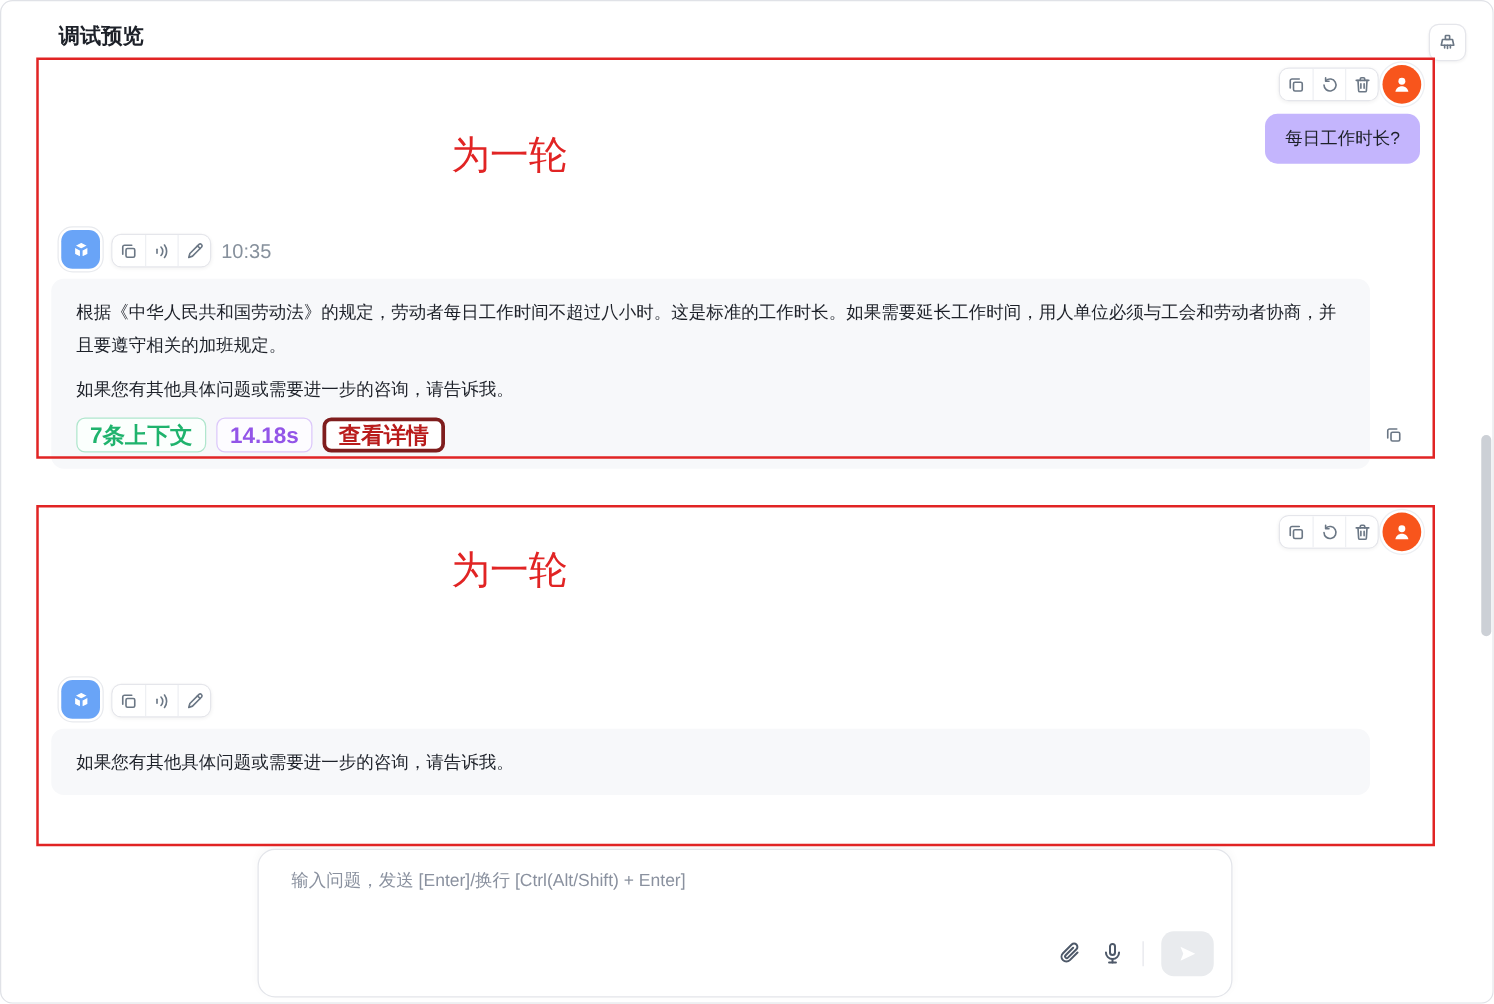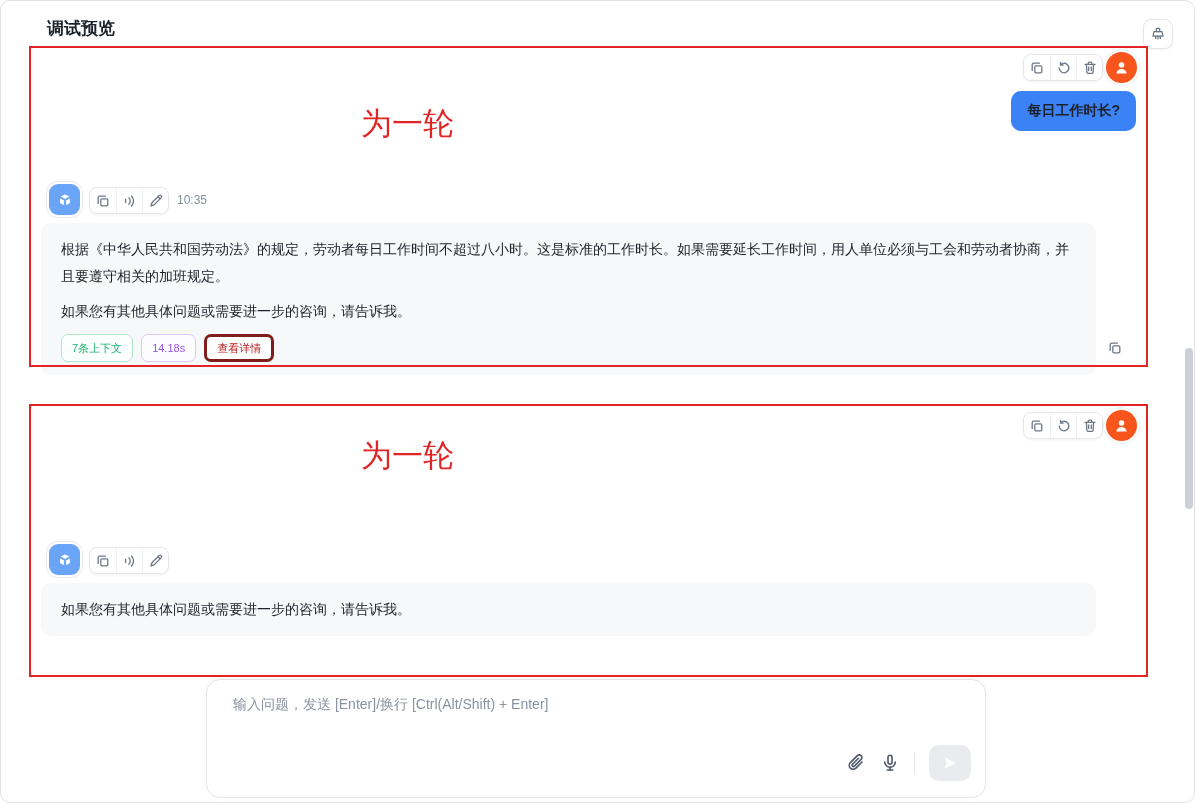--- a/index.html
+++ b/index.html
@@ -37,33 +37,33 @@
     display:flex; align-items:center; justify-content:center;
     box-shadow:0 0 0 2px #fff, 0 0 0 3px #edeff2;
   }
   .avatar-bot {
     position:absolute; width:31px; height:31px; border-radius:9px; background:#69a4f7;
     display:flex; align-items:center; justify-content:center;
     box-shadow:0 0 0 2px #fff, 0 0 0 3px #e8eaee;
   }
   
   .bubble-user {
-    position:absolute; right:58px; background:#3b82f6; border-radius:10px;
-    padding:11px 16px; font-size:14px; color:#1d2129; white-space:nowrap;font-weight:bold;
-  }
-  .timestamp { position:absolute; font-size:12px; color:#86909c; }
+    position:absolute; right:58px; background:#c4b5fd; border-radius:10px;
+    padding:11px 16px; font-size:14px; color:#1d2129; white-space:nowrap;
+  }
+  .timestamp { position:absolute; font-size:16px; color:#86909c; }
   .bot-response {
     position:absolute; left:40px; width:1055px; background:#f7f8fa; border-radius:10px;
     padding:13px 20px; font-size:14px; color:#1d2129; line-height:27px;
   }
   .bot-response p + p { margin-top:8px; }
   .badges { display:flex; gap:8px; margin-top:9px; }
   .badge {
-    font-size:11px; line-height:20px; padding:1px 10px; border-radius:7px; background:#fff;
-    display:inline-flex; align-items:center;
+    font-size:18px; line-height:20px; padding:1px 10px; border-radius:7px; background:#fff;
+    display:inline-flex; align-items:center;font-weight:bold;
   }
   .badge.green  { color:#1fb36d; border:1px solid #b0e6cd; background:#fbfffd; }
   .badge.purple { color:#9355e8; border:1px solid #dcc8fa; background:#fdfcff; }
   .badge.plain  { color:#b91c1c; border:3px solid #7f1d1d; cursor:pointer; }
   .copy-floating {
     position:absolute; background:none; border:none; cursor:pointer;
     display:flex; align-items:center; justify-content:center; width:22px; height:22px;
   }
   
   .composer {

